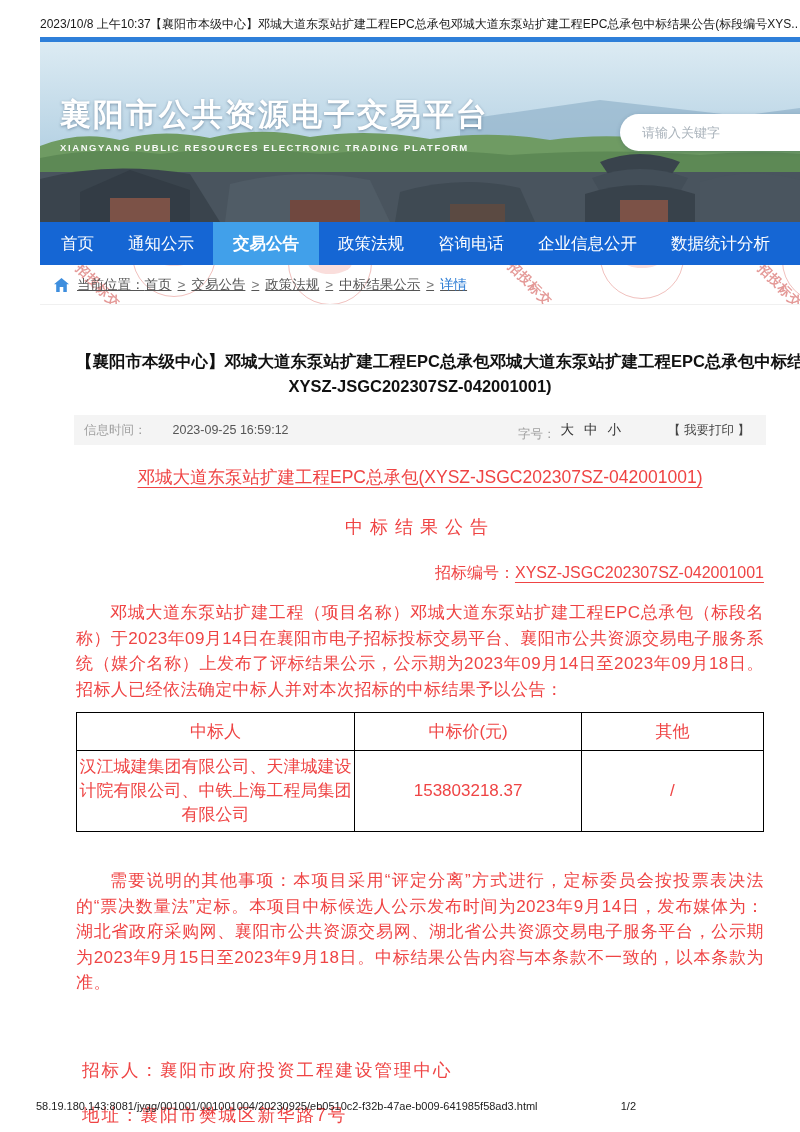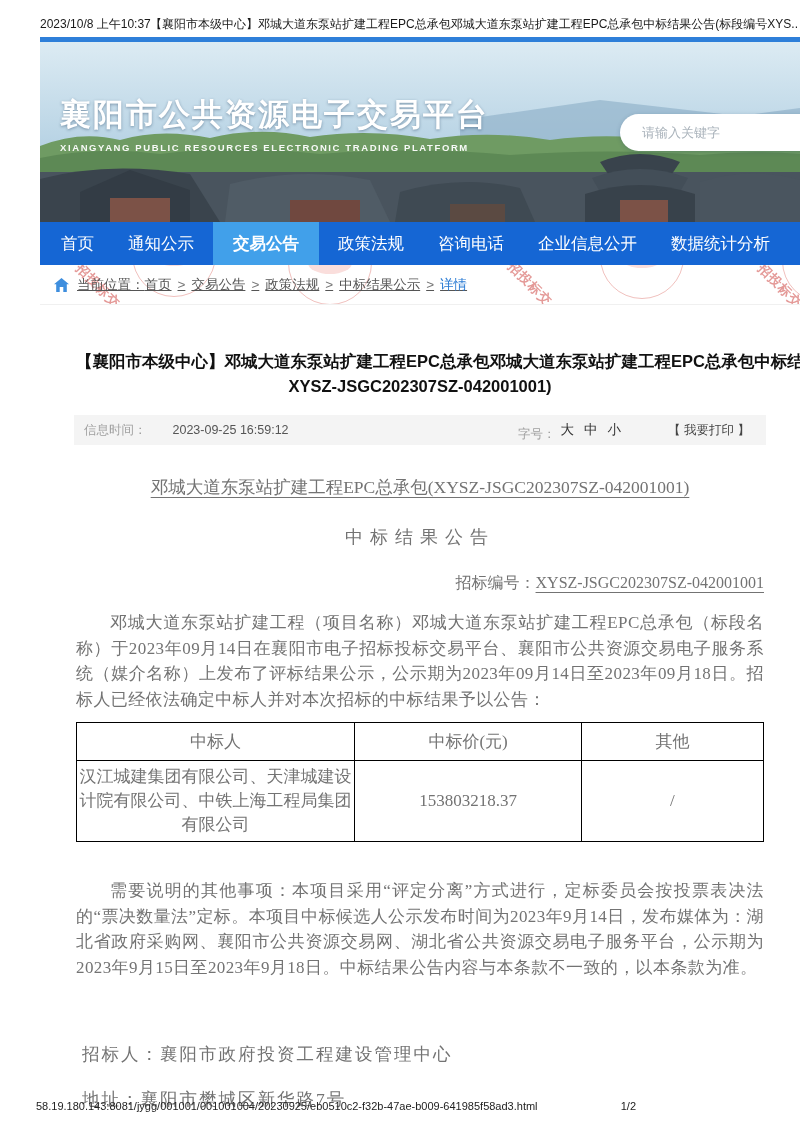--- a/index.html
+++ b/index.html
@@ -61,22 +61,22 @@
   .info-bar { margin:16px 12px 0 12px; height:30px; background:#f4f4f4; display:flex; align-items:center;
     font-size:12.5px; color:#444; padding:0 10px;gap:24px; }
   .info-label { color:#9f9f9f; }
   .info-time { color:#555; margin-left:2px; }
   .info-right { margin-left:auto; display:flex; align-items:center; }
   .fs-label { color:#9f9f9f;margin-top:9px; }
   .fs-opt { margin:0 5px; font-size:13.5px; color:#333; cursor:pointer; }
   .print-btn { margin-left:42px; margin-right:6px; color:#444; cursor:pointer; }
 
   
-  .doc { margin-top:30px; padding:0 14px; font-family:Liberation Serif, serif;
-    color:#737373; font-size:17px; }
+  .doc { margin-top:20px; padding:0 14px; font-family:Liberation Sans, sans-serif;
+    color:#ef4444; font-size:17px; }
   .doc-h1 { text-align:center; font-size:17.5px; text-decoration:underline; text-underline-offset:4px; line-height:24px; }
   .doc-h2 { text-align:center; margin-top:26px; font-size:18px; letter-spacing:7px; }
   .doc-bidno { text-align:right; margin-top:24px; font-size:16px; }
   .doc-bidno .no { text-decoration:underline; text-underline-offset:4px; }
   .doc-para { margin-top:16px; line-height:25.5px; text-align:justify; text-indent:2em; letter-spacing:.4px; }
   table.result { width:100%; margin-top:10px; border-collapse:collapse; table-layout:fixed; }
   table.result th, table.result td { border:1px solid #000; text-align:center; font-weight:normal;
     font-size:17px; padding:4px 0; line-height:24px; }
   table.result th { height:38px; }
   table.result td { height:66px; }

